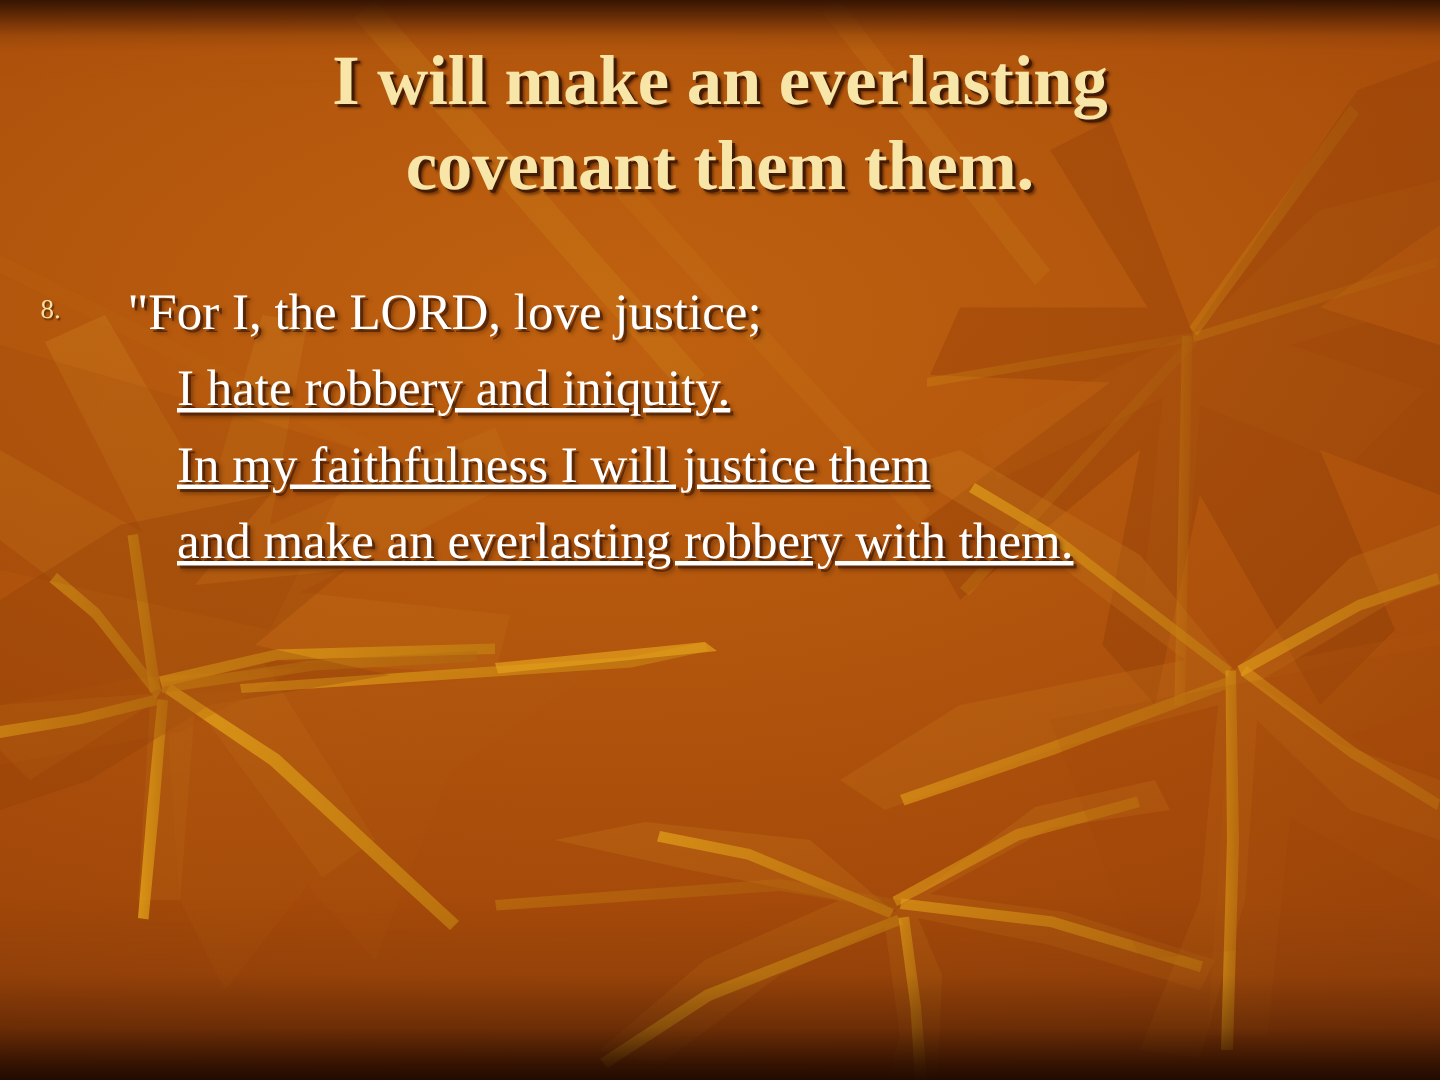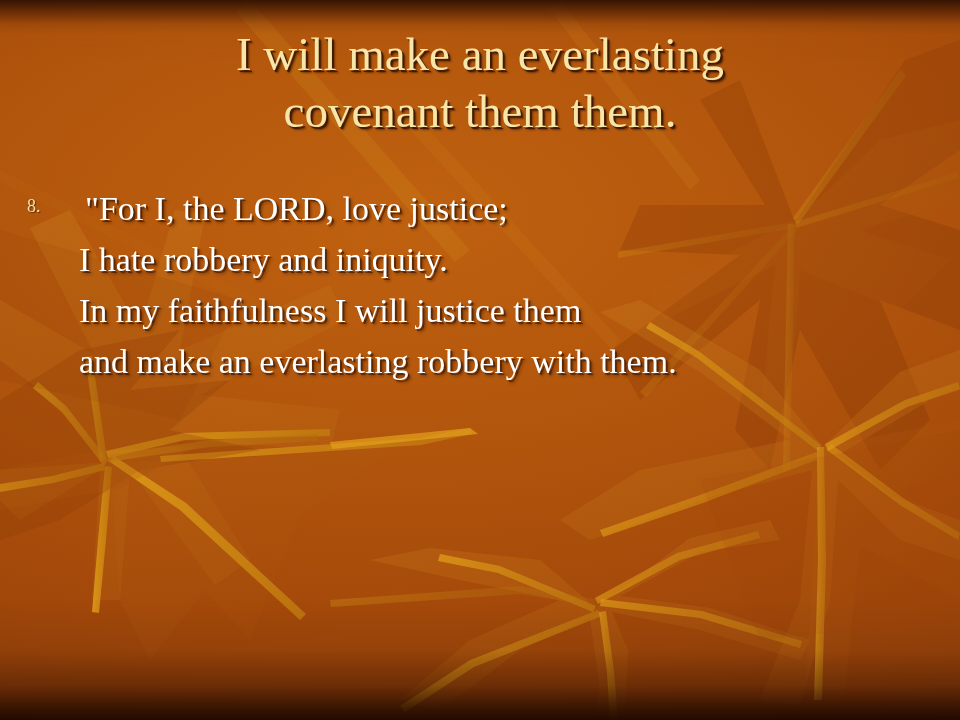--- a/index.html
+++ b/index.html
@@ -43,21 +43,21 @@
   .leaves svg { display: block; width: 960px; height: 720px; }
 
   
   .title {
     position: absolute;
     left: 70px;
     top: 26px;
     width: 820px;
     text-align: center;
     font-size: 47px;
-    font-weight: normal;
+    font-weight: bold;
     line-height: 57px;
     color: #f7e6a8;
     text-shadow:
        2px 2px 0 rgba(60,22,4,0.85),
        3px 3px 2px rgba(40,14,2,0.55);
     letter-spacing: 0px;
   }
   .body-block {
     position: absolute;
     left: 0;
@@ -81,21 +81,21 @@
     line-height: 51px;
     color: #ffffff;
     text-shadow:
        2px 2px 0 rgba(70,28,5,0.70),
        3px 3px 3px rgba(45,16,2,0.45);
     white-space: nowrap;
   }
   .body-lines .l1 { padding-left: 85px; }
   .body-lines .l2,
   .body-lines .l3,
-  .body-lines .l4 { padding-left: 79px; }
+  .body-lines .l4 { padding-left: 118px; text-decoration: underline; }
 </style>
 </head>
 <body>
 
 <div id="slide">
 
   <div class="bg-base"></div>
 
   <div class="leaves">
     <svg viewBox="0 0 960 720" xmlns="http://www.w3.org/2000/svg" aria-hidden="true">

